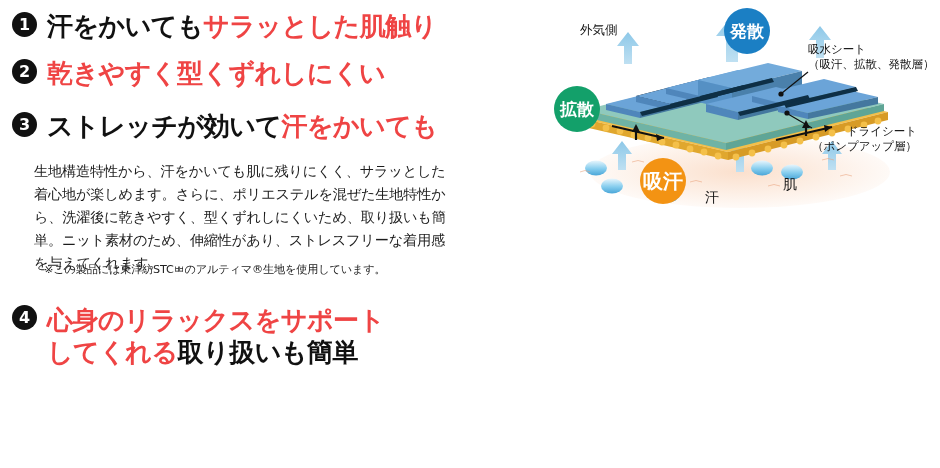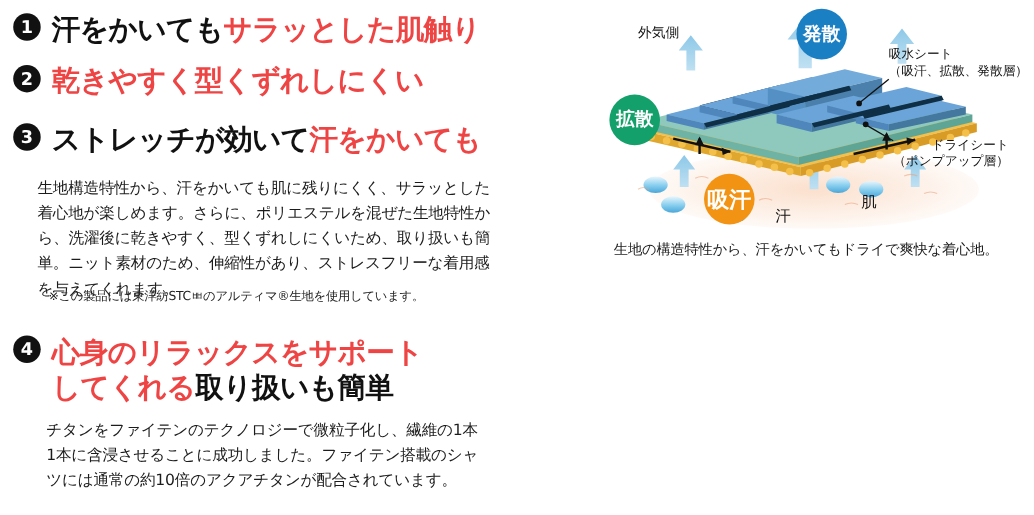--- a/index.html
+++ b/index.html
@@ -166,21 +166,20 @@
     <div class="headline two-line">
       <div>
         <span class="hl-orange">心身のリラックスをサポート</span>
       </div>
       <div>
         <span class="hl-orange">してくれる</span><span class="hl-black">取り扱いも簡単</span>
       </div>
     </div>
   </div>
 
-  <div class="body-copy" style="left:42px; top:380px; width:400px;">チタンをファイテンのテクノロジーで微粒子化し、繊維の1本1本に含浸させることに成功しました。ファイテン搭載のシャツには通常の約10倍のアクアチタンが配合されています。</div>
 
 </div>
 
 <div class="right-col">
 
   <div class="diagram">
     <svg width="400" height="215" viewBox="0 0 400 215" xmlns="http://www.w3.org/2000/svg">
       <defs>
         <linearGradient id="arrUp" x1="0" y1="1" x2="0" y2="0">
           <stop offset="0%" stop-color="#bfe0f2"></stop>
@@ -348,15 +347,14 @@
       <div>吸水シート</div>
       <div>（吸汗、拡散、発散層）</div>
     </div>
 
     <div class="dia-label small" style="left:272px; top:124px;text-align:right;">
       <div>ドライシート</div>
       <div>（ポンプアップ層）</div>
     </div>
   </div>
 
-  <div class="diagram-caption">生地の構造特性から、汗をかいてもドライで爽快な着心地。</div>
 
 </div>
 
 </body></html>

